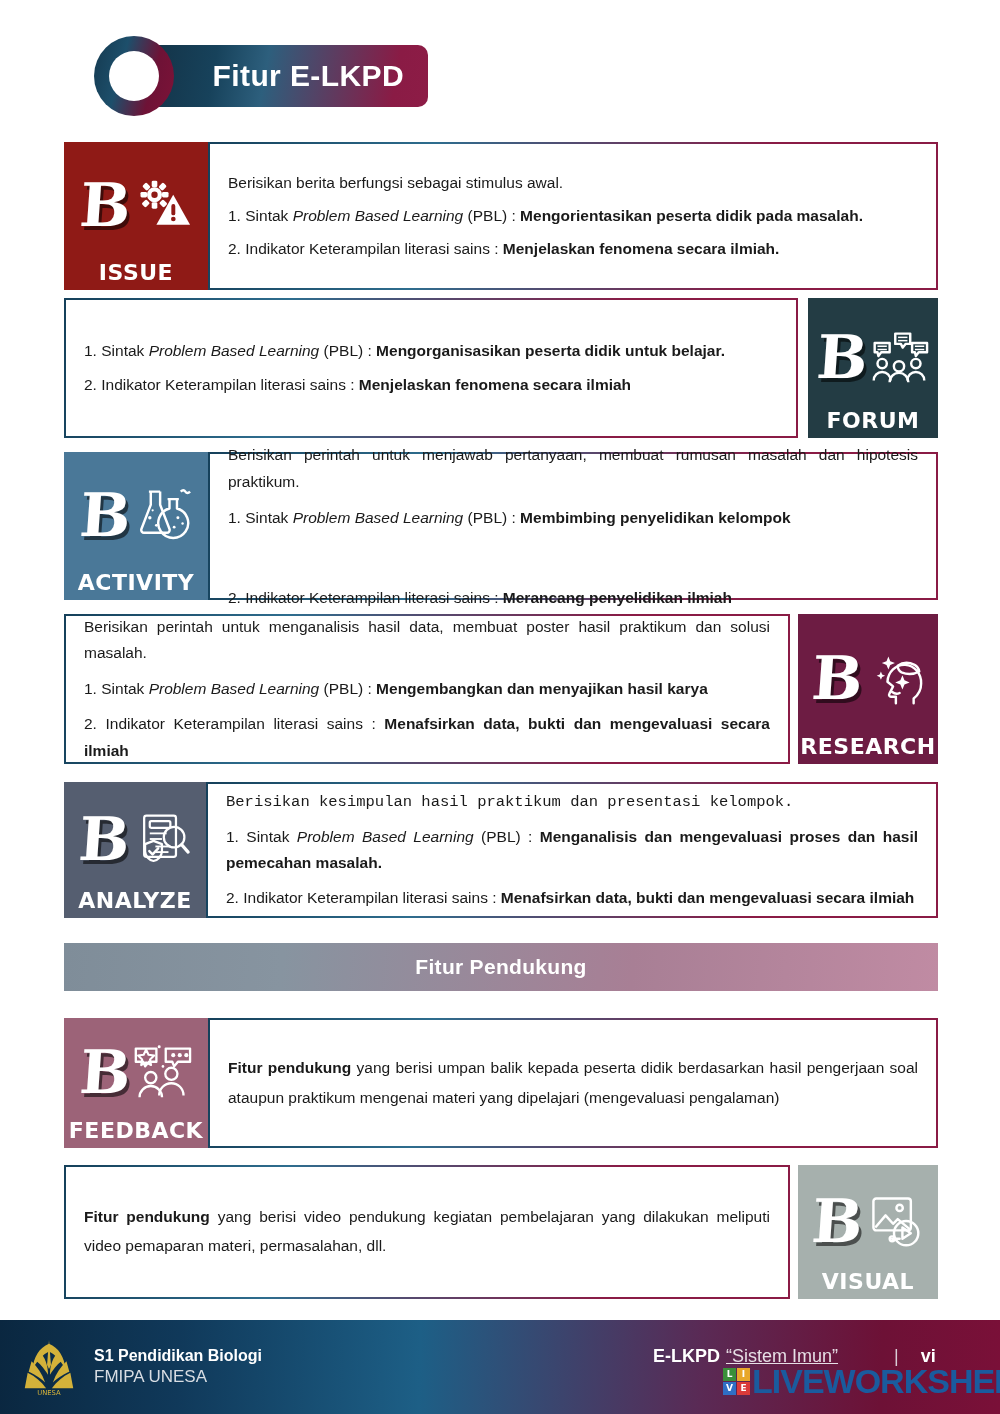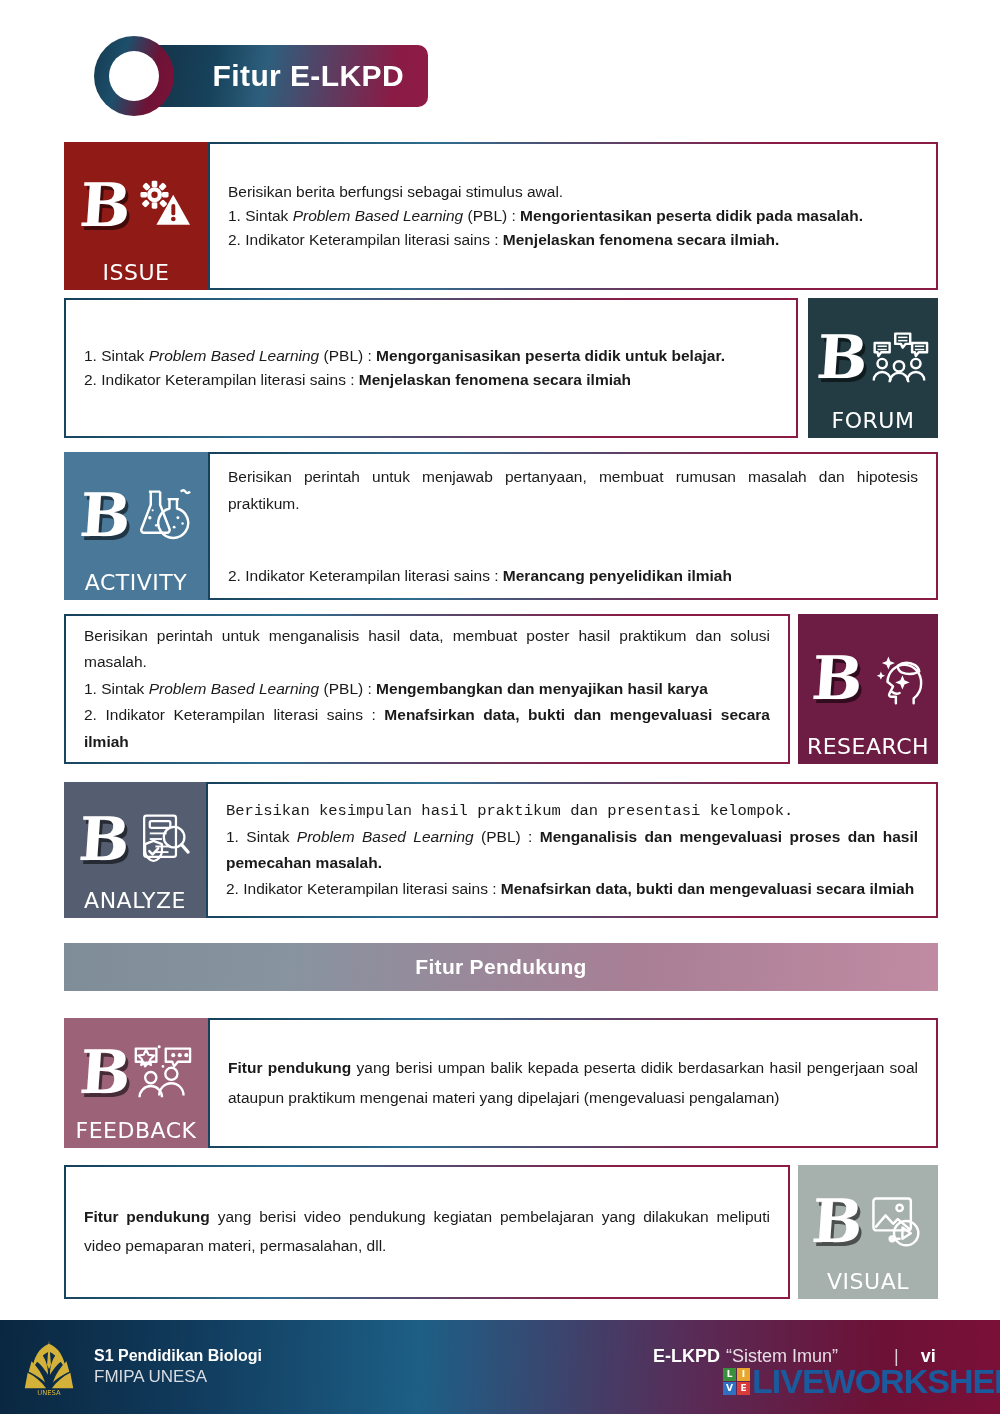--- a/index.html
+++ b/index.html
@@ -45,39 +45,40 @@
   }
   .badge-art { display: flex; align-items: center; justify-content: center; gap: 2px; flex: 1 1 auto; width: 100%; }
   .badge-b {
     font-family: "DejaVu Serif", serif;
     font-size: 60px; font-weight: bold; color: #ffffff; line-height: 0.85;
     text-shadow: 3px 4px 0px rgba(0,0,0,0.55);
     transform: skewX(-4deg);
   }
   .badge-svg { width: 60px; height: 58px; flex: 0 0 auto; }
   .badge-label {
-    color: #ffffff; font-weight: normal; font-size: 22px;
+    color: #ffffff; font-weight: bold; font-size: 22px;
     letter-spacing: 0.5px; font-family: "DejaVu Sans", sans-serif;
     margin-top: 2px; line-height: 1;
   }
 
   .textbox {
     flex: 1 1 auto;
     background: #ffffff;
     border: 2px solid #8a1b45;
     border-left: 3px solid #17425b;
     padding: 14px 18px;
     display: flex; flex-direction: column; justify-content: center;
   }
   .textbox.gradborder {
     border: none;
     background:
       linear-gradient(#fff, #fff) padding-box,
       linear-gradient(100deg, #15405a 0%, #2e6d8e 30%, #8a1b45 75%, #8a1b45 100%) border-box;
     border: 2px solid transparent;
+    gap: 9px;
   }
   .tb-line { font-size: 15.5px; color: #1a1a1a; line-height: 1.55; font-family: "Liberation Sans", sans-serif; }
   .tb-line.justify { text-align: justify; text-justify: inter-word; }
   .tb-line b { font-weight: bold; }
   .tb-line i { font-style: italic; }
 
   
   .banner {
     position: absolute; left: 64px; top: 943px; width: 874px; height: 48px;
     background: linear-gradient(95deg, #7f8d99 0%, #8794a0 25%, #a87f95 65%, #c08ba3 100%);
@@ -91,21 +92,21 @@
     background: linear-gradient(92deg, #0a2740 0%, #10395a 18%, #1d5f86 42%, #5a2a55 70%, #6d1136 88%, #7a1038 100%);
     display: flex; align-items: center;
   }
   .footer-left { display: flex; align-items: center; padding-left: 18px; gap: 14px; }
   .footer-logo { width: 62px; height: 62px; }
   .footer-name { color: #ffffff; font-size: 16px; font-weight: bold; line-height: 1.15; }
   .footer-sub { color: #d8dde3; font-size: 17px; line-height: 1.2; margin-top: 2px; }
   .footer-right { position: absolute; left: 653px; top: 26px; width: 380px; }
   .fr-line { display: flex; align-items: baseline; }
   .fr-elkpd { color: #ffffff; font-size: 18px; font-weight: bold; }
-  .fr-quote { color: #e7dfe6; font-size: 18px; margin-left: 6px; }
+  .fr-quote { color: #e7dfe6; font-size: 18px; margin-left: 6px; text-decoration: underline; }
   .fr-sep { color: #d9cdd6; font-size: 18px; margin-left: 56px; }
   .fr-page { color: #ffffff; font-size: 18px; font-weight: bold; margin-left: 22px; }
   .wm { position: absolute; left: 70px; top: 20px; display: flex; align-items: center; }
   .wm-blocks { display: grid; grid-template-columns: 13px 13px; grid-template-rows: 13px 13px; gap: 1px; }
   .wm-blocks div { font-size: 9px; font-weight: bold; color: #fff; display: flex; align-items: center; justify-content: center; font-family: "DejaVu Sans", sans-serif; }
   .wm-text { font-size: 34px; font-weight: bold; color: #1a5b9e; letter-spacing: -1px; line-height: 0.9; margin-left: 2px; }
 </style>
 </head>
 <body>
 
@@ -202,20 +203,21 @@
             <circle cx="49" cy="34" r="1.6"></circle>
               <circle cx="54" cy="40" r="1.3"></circle>
               <circle cx="45" cy="44" r="1.5"></circle>
           </g>
         </svg>
       </div>
       <span class="badge-label">ACTIVITY</span>
     </div>
     <div class="textbox gradborder">
       <div class="tb-line justify" style="line-height:1.75;"><span>Berisikan perintah untuk menjawab pertanyaan, membuat rumusan masalah dan hipotesis praktikum.</span></div>
+      <div class="tb-line" style="line-height:1.75;"><span>1. Sintak </span><i>Problem Based Learning</i><span> (PBL) : </span><b>Membimbing penyelidikan kelompok</b></div>
       <div class="tb-line" style="line-height:1.75;margin-top:44px;"><span>2. Indikator Keterampilan literasi sains : </span><b>Merancang penyelidikan ilmiah</b></div>
     </div>
   </div>
 
   <div class="row" style="left:64px; top:614px; width:874px; height:150px;">
     <div class="textbox gradborder" style="margin-right:8px;">
       <div class="tb-line justify" style="line-height:1.7;"><span>Berisikan perintah untuk menganalisis hasil data, membuat poster hasil praktikum dan solusi masalah.</span></div>
       <div class="tb-line" style="line-height:1.7;"><span>1. Sintak </span><i>Problem Based Learning</i><span> (PBL) :  </span><b>Mengembangkan dan menyajikan hasil karya</b></div>
       <div class="tb-line justify" style="line-height:1.7;"><span>2. Indikator Keterampilan literasi sains : </span><b>Menafsirkan data, bukti dan mengevaluasi secara ilmiah</b></div>
     </div>

